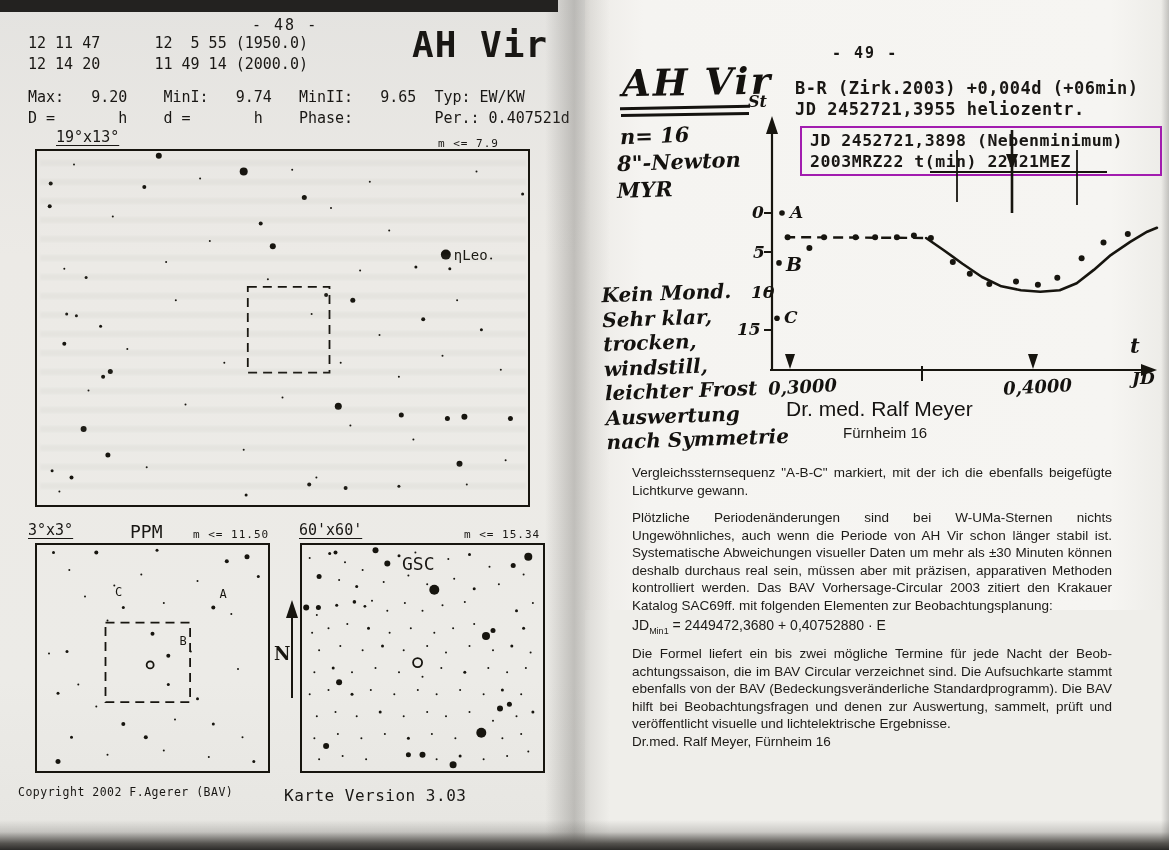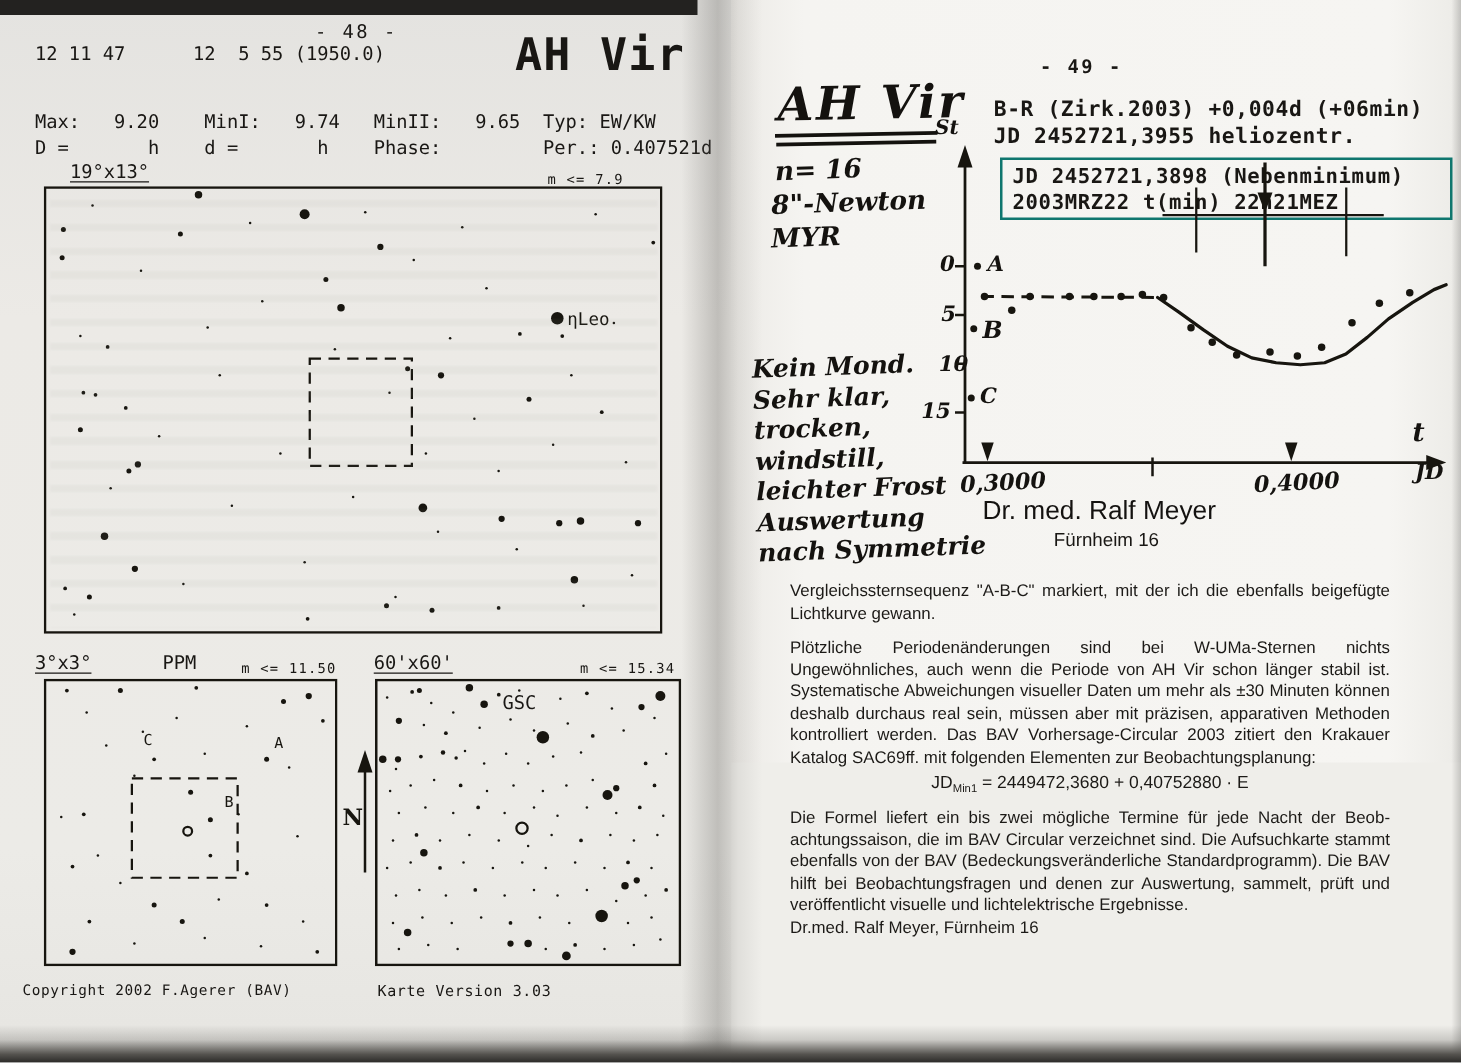--- a/index.html
+++ b/index.html
@@ -20,50 +20,51 @@
   .edge-bottom{position:absolute;left:0;top:820px;width:1169px;height:30px;
                background:linear-gradient(180deg,rgba(70,68,64,0) 0%,rgba(70,68,64,0.22) 40%,#55534f 78%,#2b2a28 100%);}
   .edge-right{position:absolute;left:1161px;top:0;width:8px;height:850px;background:linear-gradient(90deg,rgba(0,0,0,0) 0%,rgba(0,0,0,0.18) 100%);}
   .bleed{position:absolute;opacity:0.5;pointer-events:none;filter:blur(1px);
          background:repeating-linear-gradient(0deg,rgba(150,148,143,0) 0 13px,rgba(150,148,143,0.14) 13px 19px);}
   .pageno{font-size:15px;letter-spacing:2px;}
   .coords{font-size:15px;line-height:21px;}
   .bigtitle{font-size:36px;letter-spacing:1px;font-weight:bold;}
   .stats{font-size:15px;line-height:21px;}
   .chart-label{font-size:15px;text-decoration:underline;text-underline-offset:3px;}
-  .catalog-label{font-size:15px;}
+  .catalog-label{font-size:18px;}
   .mag-label{font-size:11px;letter-spacing:1px;}
   .small-mono{font-size:11.5px;letter-spacing:0.5px;}
   svg{display:block;}
   .lc-svg{pointer-events:none;z-index:5;}
   .hand-title{font-size:37px;font-weight:bold;letter-spacing:2px;transform:rotate(-1deg);}
   .hand-bar{height:3px;background:#14120f;}
   .hand-obs{font-size:21px;line-height:27px;transform:rotate(-2deg);font-weight:bold;}
   .typed-line{font-size:17px;font-weight:bold;letter-spacing:0.5px;}
-  .min-box{border:2px solid #0f766e;padding:2px 8px;z-index:2;background:rgba(245,244,241,0.0);}
+  .min-box{border:2px solid #a21caf;padding:2px 8px;z-index:2;background:rgba(245,244,241,0.0);}
   .min-box div{font-size:16.5px;font-weight:bold;letter-spacing:0.5px;line-height:21px;}
   .conditions{font-size:20px;line-height:24.5px;transform:rotate(-2deg);font-weight:bold;}
   .axis-num{font-size:17px;font-weight:bold;}
   .comp-letter{font-size:17px;font-weight:bold;}
   .xlab{font-size:18px;font-weight:bold;}
   .observer-name{font-size:21px;color:#141210;}
   .observer-place{font-size:15px;}
   .para{font-size:13.5px;line-height:17.6px;text-align:justify;color:#1c1a17;}
-  .formula{font-size:14px;text-align:center;color:#1c1a17;}
+  .formula{font-size:14px;color:#1c1a17;}
   .formula sub{font-size:9px;}
   .contact{font-size:13.5px;line-height:18px;color:#1c1a17;}
 </style>
 </head>
 <body>
 
 <div class="canvas">
 
   <div class="page-left">
     <div class="abs pageno mono" style="left:252px;top:16px;">- 48 -</div>
     <div class="abs coords mono pre" style="left:28px;top:33px;">12 11 47      12  5 55 (1950.0)</div>
+    <div class="abs coords mono pre" style="left:28px;top:54px;">12 14 20      11 49 14 (2000.0)</div>
     <div class="abs bigtitle mono" style="left:412px;top:24px;">AH Vir</div>
     <div class="abs stats mono pre" style="left:28px;top:87px;">Max:   9.20    MinI:   9.74   MinII:   9.65  Typ: EW/KW</div>
     <div class="abs stats mono pre" style="left:28px;top:108px;">D =       h    d =       h    Phase:         Per.: 0.407521d</div>
 
     <div class="abs chart-label mono" style="left:28px;top:128px;margin-left:28px;">19°x13°</div>
     <div class="abs mag-label mono" style="left:438px;top:137px;">m &lt;= 7.9</div>
     <svg id="svg-main" class="abs" style="left:35px;top:149px;" width="495" height="358" viewBox="0 0 495 358">
         <rect x="1" y="1" width="493" height="356" fill="none" stroke="#17150f" stroke-width="2"></rect>
         <circle cx="123.8" cy="6.7" r="3" fill="#17150f"></circle>
         <circle cx="208.7" cy="22.4" r="4" fill="#17150f"></circle>
@@ -321,21 +322,21 @@
         <circle cx="66.1" cy="216.2" r="1" fill="#17150f"></circle>
         <circle cx="136.6" cy="216.2" r="1" fill="#17150f"></circle>
         <circle cx="160.1" cy="212.9" r="1.5" fill="#17150f"></circle>
         <circle cx="183.6" cy="216.2" r="1" fill="#17150f"></circle>
         <circle cx="207.1" cy="212.9" r="1" fill="#17150f"></circle>
         <circle cx="228.3" cy="208.5" r="1" fill="#17150f"></circle>
         <circle cx="117.6" cy="119.60000000000001" r="4.5" fill="none" stroke="#17150f" stroke-width="1.8"></circle>
       </svg>
 
     <div class="abs small-mono mono" style="left:18px;top:785px;">Copyright 2002 F.Agerer (BAV)</div>
-    <div class="abs small-mono mono" style="left:302px;top:786px;font-size:12px;">Karte Version 3.03</div>
+    <div class="abs small-mono mono" style="left:284px;top:786px;font-size:16px;">Karte Version 3.03</div>
   </div>
 
   <div class="page-right">
     <div class="abs pageno mono" style="left:247px;top:44px;font-weight:bold;">- 49 -</div>
   </div>
 
   <div class="abs hand hand-title" style="left:622px;top:60px;">AH Vir</div>
   <div class="abs hand-bar" style="left:620px;top:106px;width:130px;transform:rotate(-1deg);"></div>
   <div class="abs hand-bar" style="left:621px;top:113px;width:128px;transform:rotate(-1deg);"></div>
 

